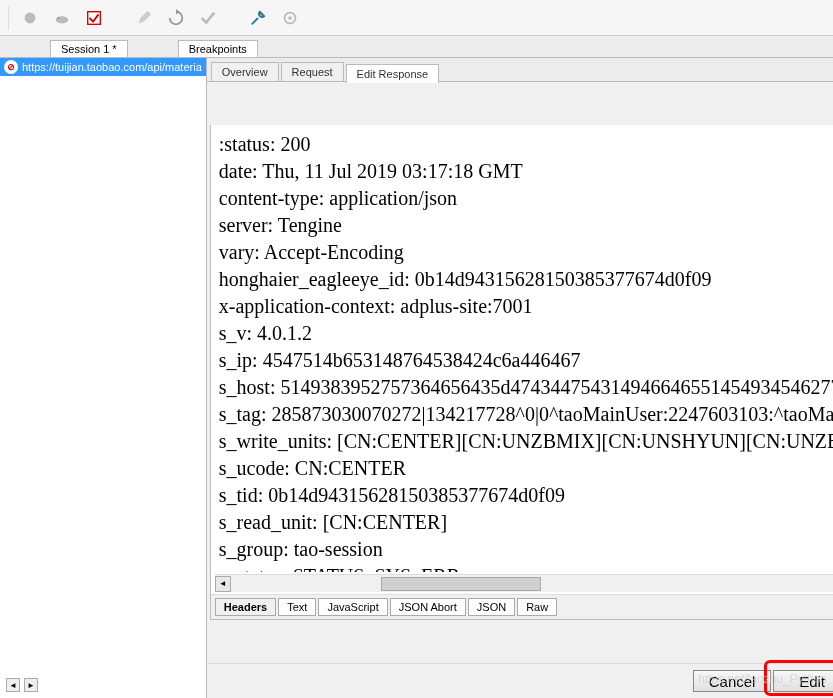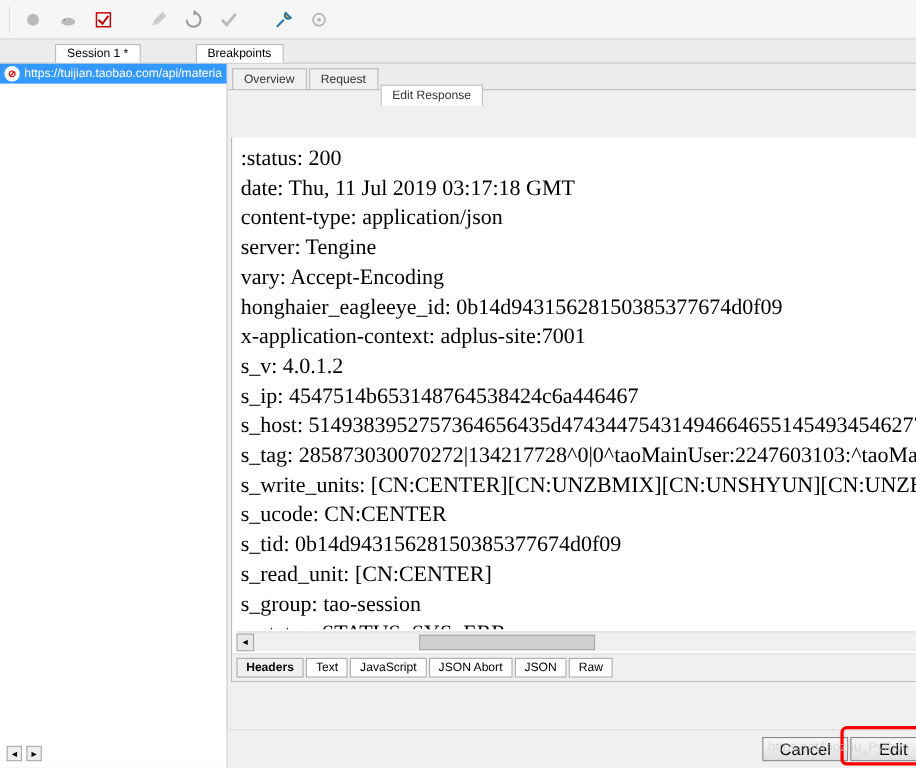--- a/index.html
+++ b/index.html
@@ -130,21 +130,21 @@
   border: 1px solid #bbb;
   border-bottom: none;
   padding: 3px 10px;
   font-size: 11px;
   margin-right: 2px;
   color: #333;
 }
 .top-tab.active {
   background: #fff;
   position: relative;
-  top: 15px;
+  top: 2px;
 }
 .content-area {
   flex: 1;
   background: #fff;
   border: 1px solid #bbb;
   border-top: none;
   margin: 0 3px;
   display: flex;
   flex-direction: column;
   min-height: 0;

